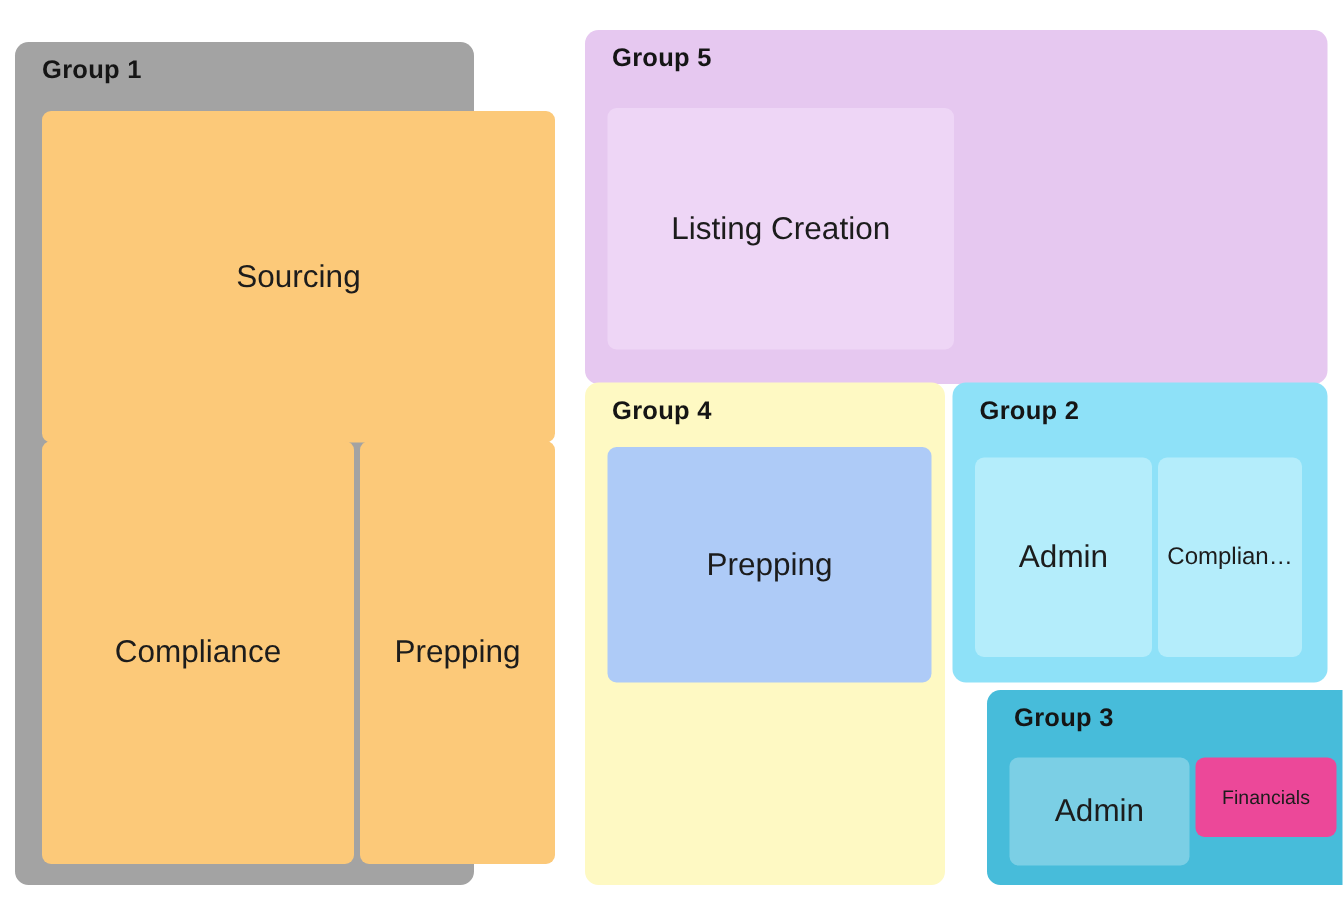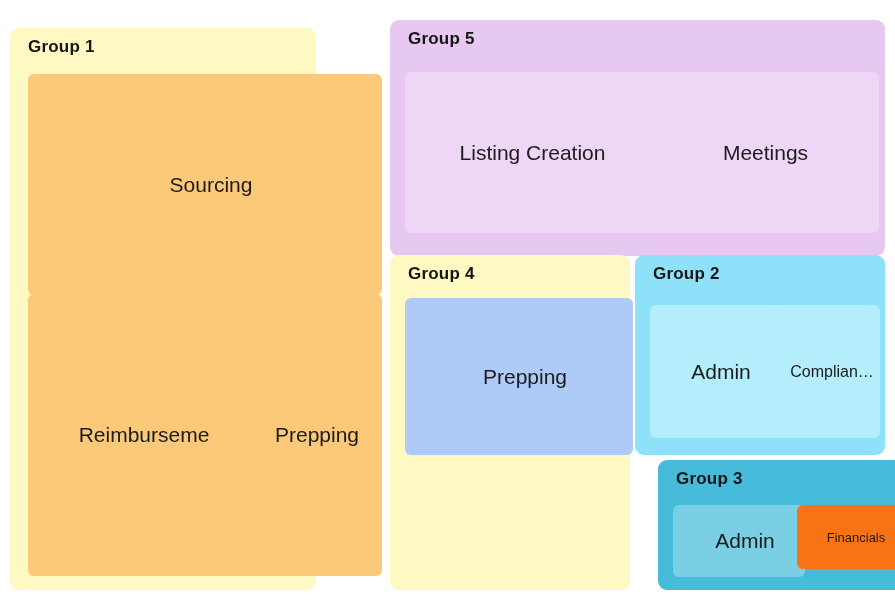--- a/index.html
+++ b/index.html
@@ -10,28 +10,27 @@
   }
   .panel { position: absolute; border-radius: 9px; }
   .panel-title {
     position: absolute; left: 18px; top: 9px;
     font-size: 17px; font-weight: 700; letter-spacing: 0.2px; color: #151515;
   }
   .tile {
     position: absolute; border-radius: 6px;
     display: flex; align-items: center; justify-content: center;
     text-align: center;
-    padding-left: 12px;
   }
   .tile-label { font-size: 21px; font-weight: 400; color: #1c1c1c; }
   .tile-label.small { font-size: 16px; }
   .tile-label.medium { font-size: 13px; }
 
   
-  #g1 { left: 10px; top: 28px; width: 306px; height: 562px; background: #fef9c3; }
+  #g1 { left: 10px; top: 28px; width: 306px; height: 562px; background: #a3a3a3; }
   #g1-sourcing   { left: 18px;  top: 46px;  width: 342px; height: 221px; background: #FCC979; }
   #g1-compliance { left: 18px;  top: 266px; width: 208px; height: 282px; background: #FCC979; }
   #g1-prepping   { left: 230px; top: 266px; width: 130px; height: 282px; background: #FCC979; }
 
   
   #g5 { left: 390px; top: 20px; width: 495px; height: 236px; background: #E6C8F0; }
   #g5-listing  { left: 15px;  top: 52px; width: 231px; height: 161px; background: #EED6F6; }
   #g5-meetings { left: 250px; top: 52px; width: 227px; height: 161px; background: #EED6F6; }
 
   
@@ -40,45 +39,42 @@
   #g4-refunds  { left: 15px; top: 203px; width: 216px; height: 115px; background: #AECBF7; }
 
   
   #g2 { left: 635px; top: 255px; width: 250px; height: 200px; background: #8EE1F8; }
   #g2-admin      { left: 15px;  top: 50px; width: 118px; height: 133px; background: #B4EDFB; }
   #g2-compliance { left: 137px; top: 50px; width: 96px;  height: 133px; background: #B4EDFB; }
 
   
   #g3 { left: 658px; top: 460px; width: 250px; height: 130px; background: #47BCDA; }
   #g3-admin      { left: 15px;  top: 45px; width: 120px; height: 72px; background: #7BCFE5; }
-  #g3-financials { left: 139px; top: 45px; width: 94px;  height: 64px; background: #f97316; }
+  #g3-financials { left: 139px; top: 45px; width: 94px;  height: 53px; background: #ec4899; }
 </style>
 </head>
 <body>
 
 <div id="g1" class="panel">
   <div class="panel-title">Group 1</div>
   <div id="g1-sourcing" class="tile">
     <span class="tile-label">Sourcing</span>
   </div>
   <div id="g1-compliance" class="tile">
-    <span class="tile-label">Reimburseme</span>
+    <span class="tile-label">Compliance</span>
   </div>
   <div id="g1-prepping" class="tile">
     <span class="tile-label">Prepping</span>
   </div>
 </div>
 
 <div id="g5" class="panel">
   <div class="panel-title">Group 5</div>
   <div id="g5-listing" class="tile">
     <span class="tile-label">Listing Creation</span>
-  </div>
-  <div id="g5-meetings" class="tile">
-    <span class="tile-label">Meetings</span>
   </div>
 </div>
 
 <div id="g4" class="panel">
   <div class="panel-title">Group 4</div>
   <div id="g4-prepping" class="tile">
     <span class="tile-label">Prepping</span>
   </div>
 </div>
 

